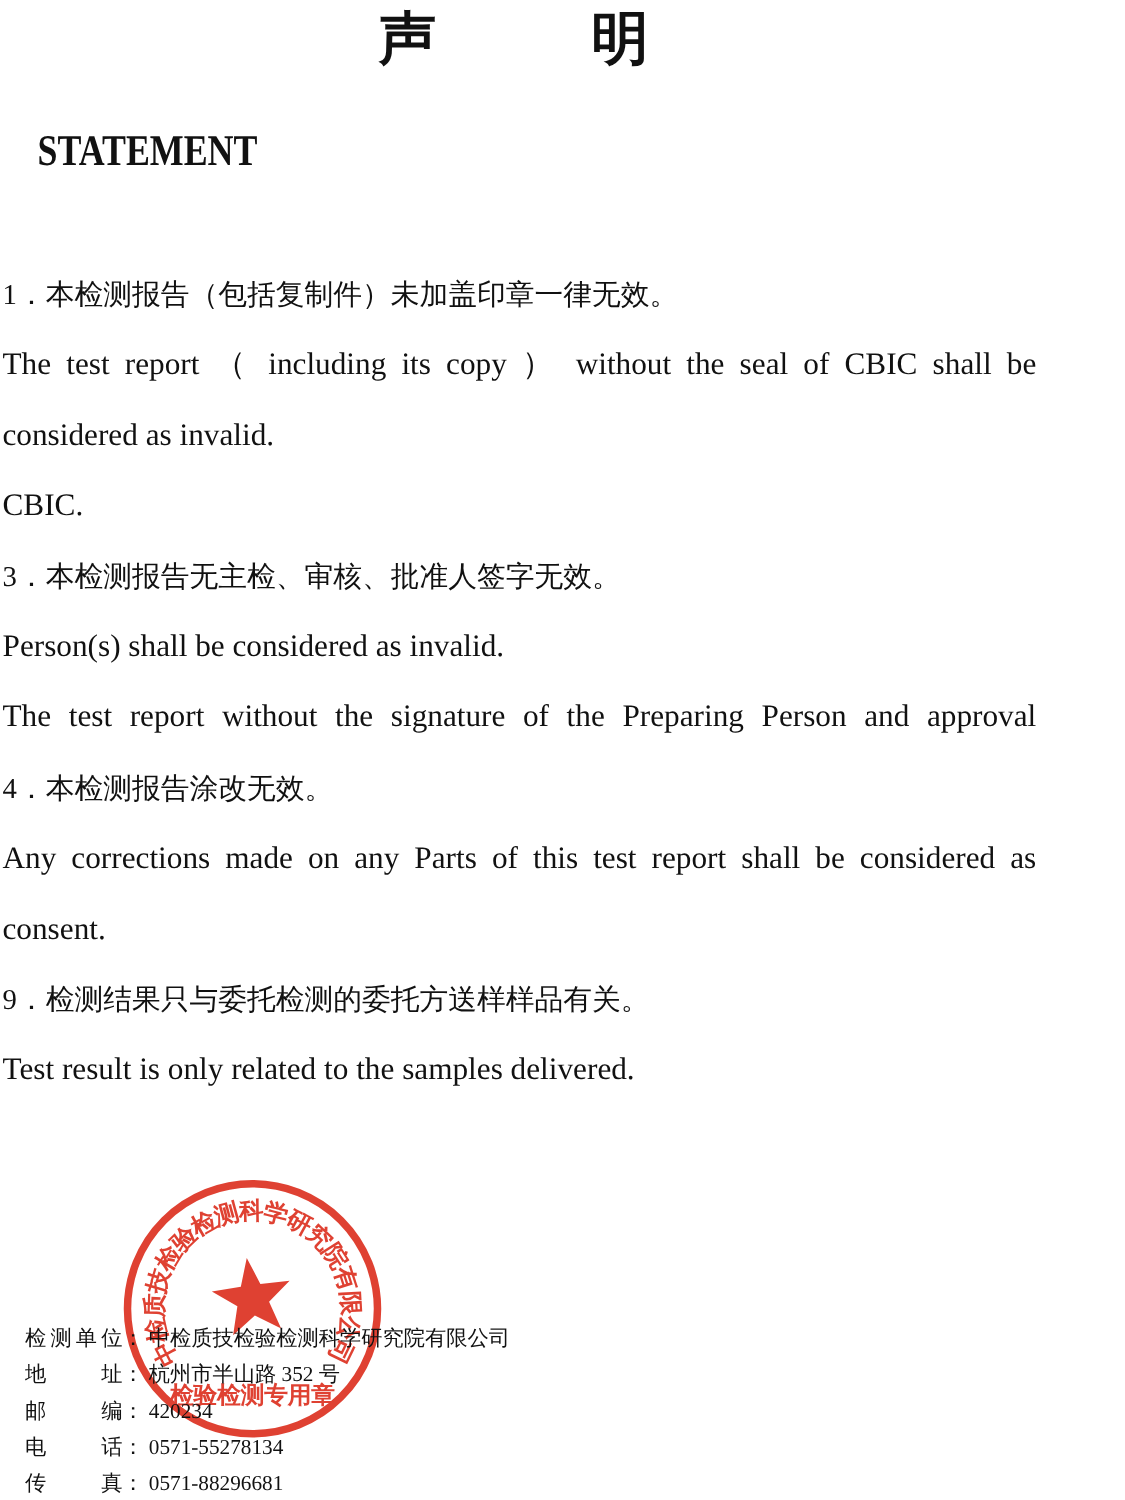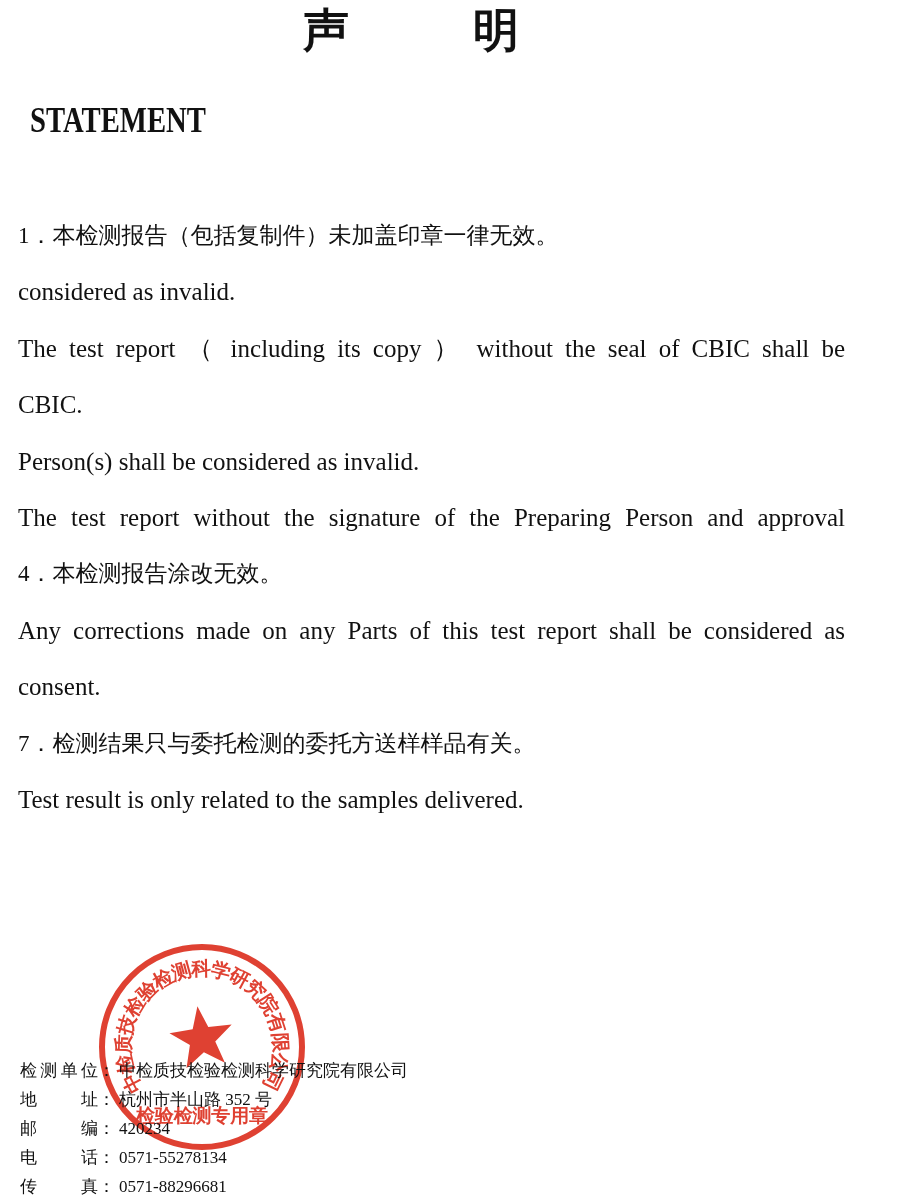--- a/index.html
+++ b/index.html
@@ -20,21 +20,21 @@
 
   
   .statement{
     position:absolute;left:30px;top:103px;z-index:2;margin:0;
     font-size:35px;font-weight:bold;letter-spacing:0px;line-height:1;
     transform:scaleX(0.82);transform-origin:left center;
   }
 
   
   .body-block{
-    position:absolute;left:18px;top:208px;width:827px;z-index:2;
+    position:absolute;left:2px;top:208px;width:827px;z-index:2;
   }
   .line{height:56.4px;line-height:56.4px;white-space:normal;}
   .cn{font-size:23px;}
   .en{font-size:25px;}
   .just{text-align:justify;text-align-last:justify;}
 
   
   .seal{
     position:absolute;left:95px;top:940px;width:214px;height:214px;
     z-index:1;opacity:0.93;
@@ -58,33 +58,34 @@
 
   <div class="title">
     <span>声</span>
     <span>明</span>
   </div>
 
   <h2 class="statement">STATEMENT</h2>
 
   <div class="body-block">
     <div class="line cn">1．本检测报告（包括复制件）未加盖印章一律无效。</div>
+    <div class="line en just">The test report （ including its copy ） without the seal of CBIC shall be</div>
     <div class="line en">considered as invalid.</div>
-    <div class="line en just">The test report （ including its copy ） without the seal of CBIC shall be</div>
 
     <div class="line en">CBIC.</div>
 
+    <div class="line cn">3．本检测报告无主检、审核、批准人签字无效。</div>
     <div class="line en">Person(s) shall be considered as invalid.</div>
     <div class="line en just">The test report without the signature of the Preparing Person and approval</div>
 
     <div class="line cn">4．本检测报告涂改无效。</div>
     <div class="line en just">Any corrections made on any Parts of this test report shall be considered as</div>
     <div class="line en">consent.</div>
 
-    <div class="line cn">7．检测结果只与委托检测的委托方送样样品有关。</div>
+    <div class="line cn">9．检测结果只与委托检测的委托方送样样品有关。</div>
     <div class="line en">Test result is only related to the samples delivered.</div>
   </div>
 
   <div class="seal">
     <svg width="214" height="214" viewBox="0 0 214 214">
       <circle cx="107" cy="107" r="100" fill="none" stroke="#dd3323" stroke-width="6"></circle>
       <path id="sealArc" d="M 48 148.3 A 72 72 0 1 1 166 148.3" fill="none"></path>
       <text font-size="19.5" font-weight="bold" fill="#dd3323" font-family="'Liberation Serif','DejaVu Serif',serif">
         <textPath href="#sealArc" startOffset="0" textLength="312" lengthAdjust="spacing">中检质技检验检测科学研究院有限公司</textPath>
       </text>

